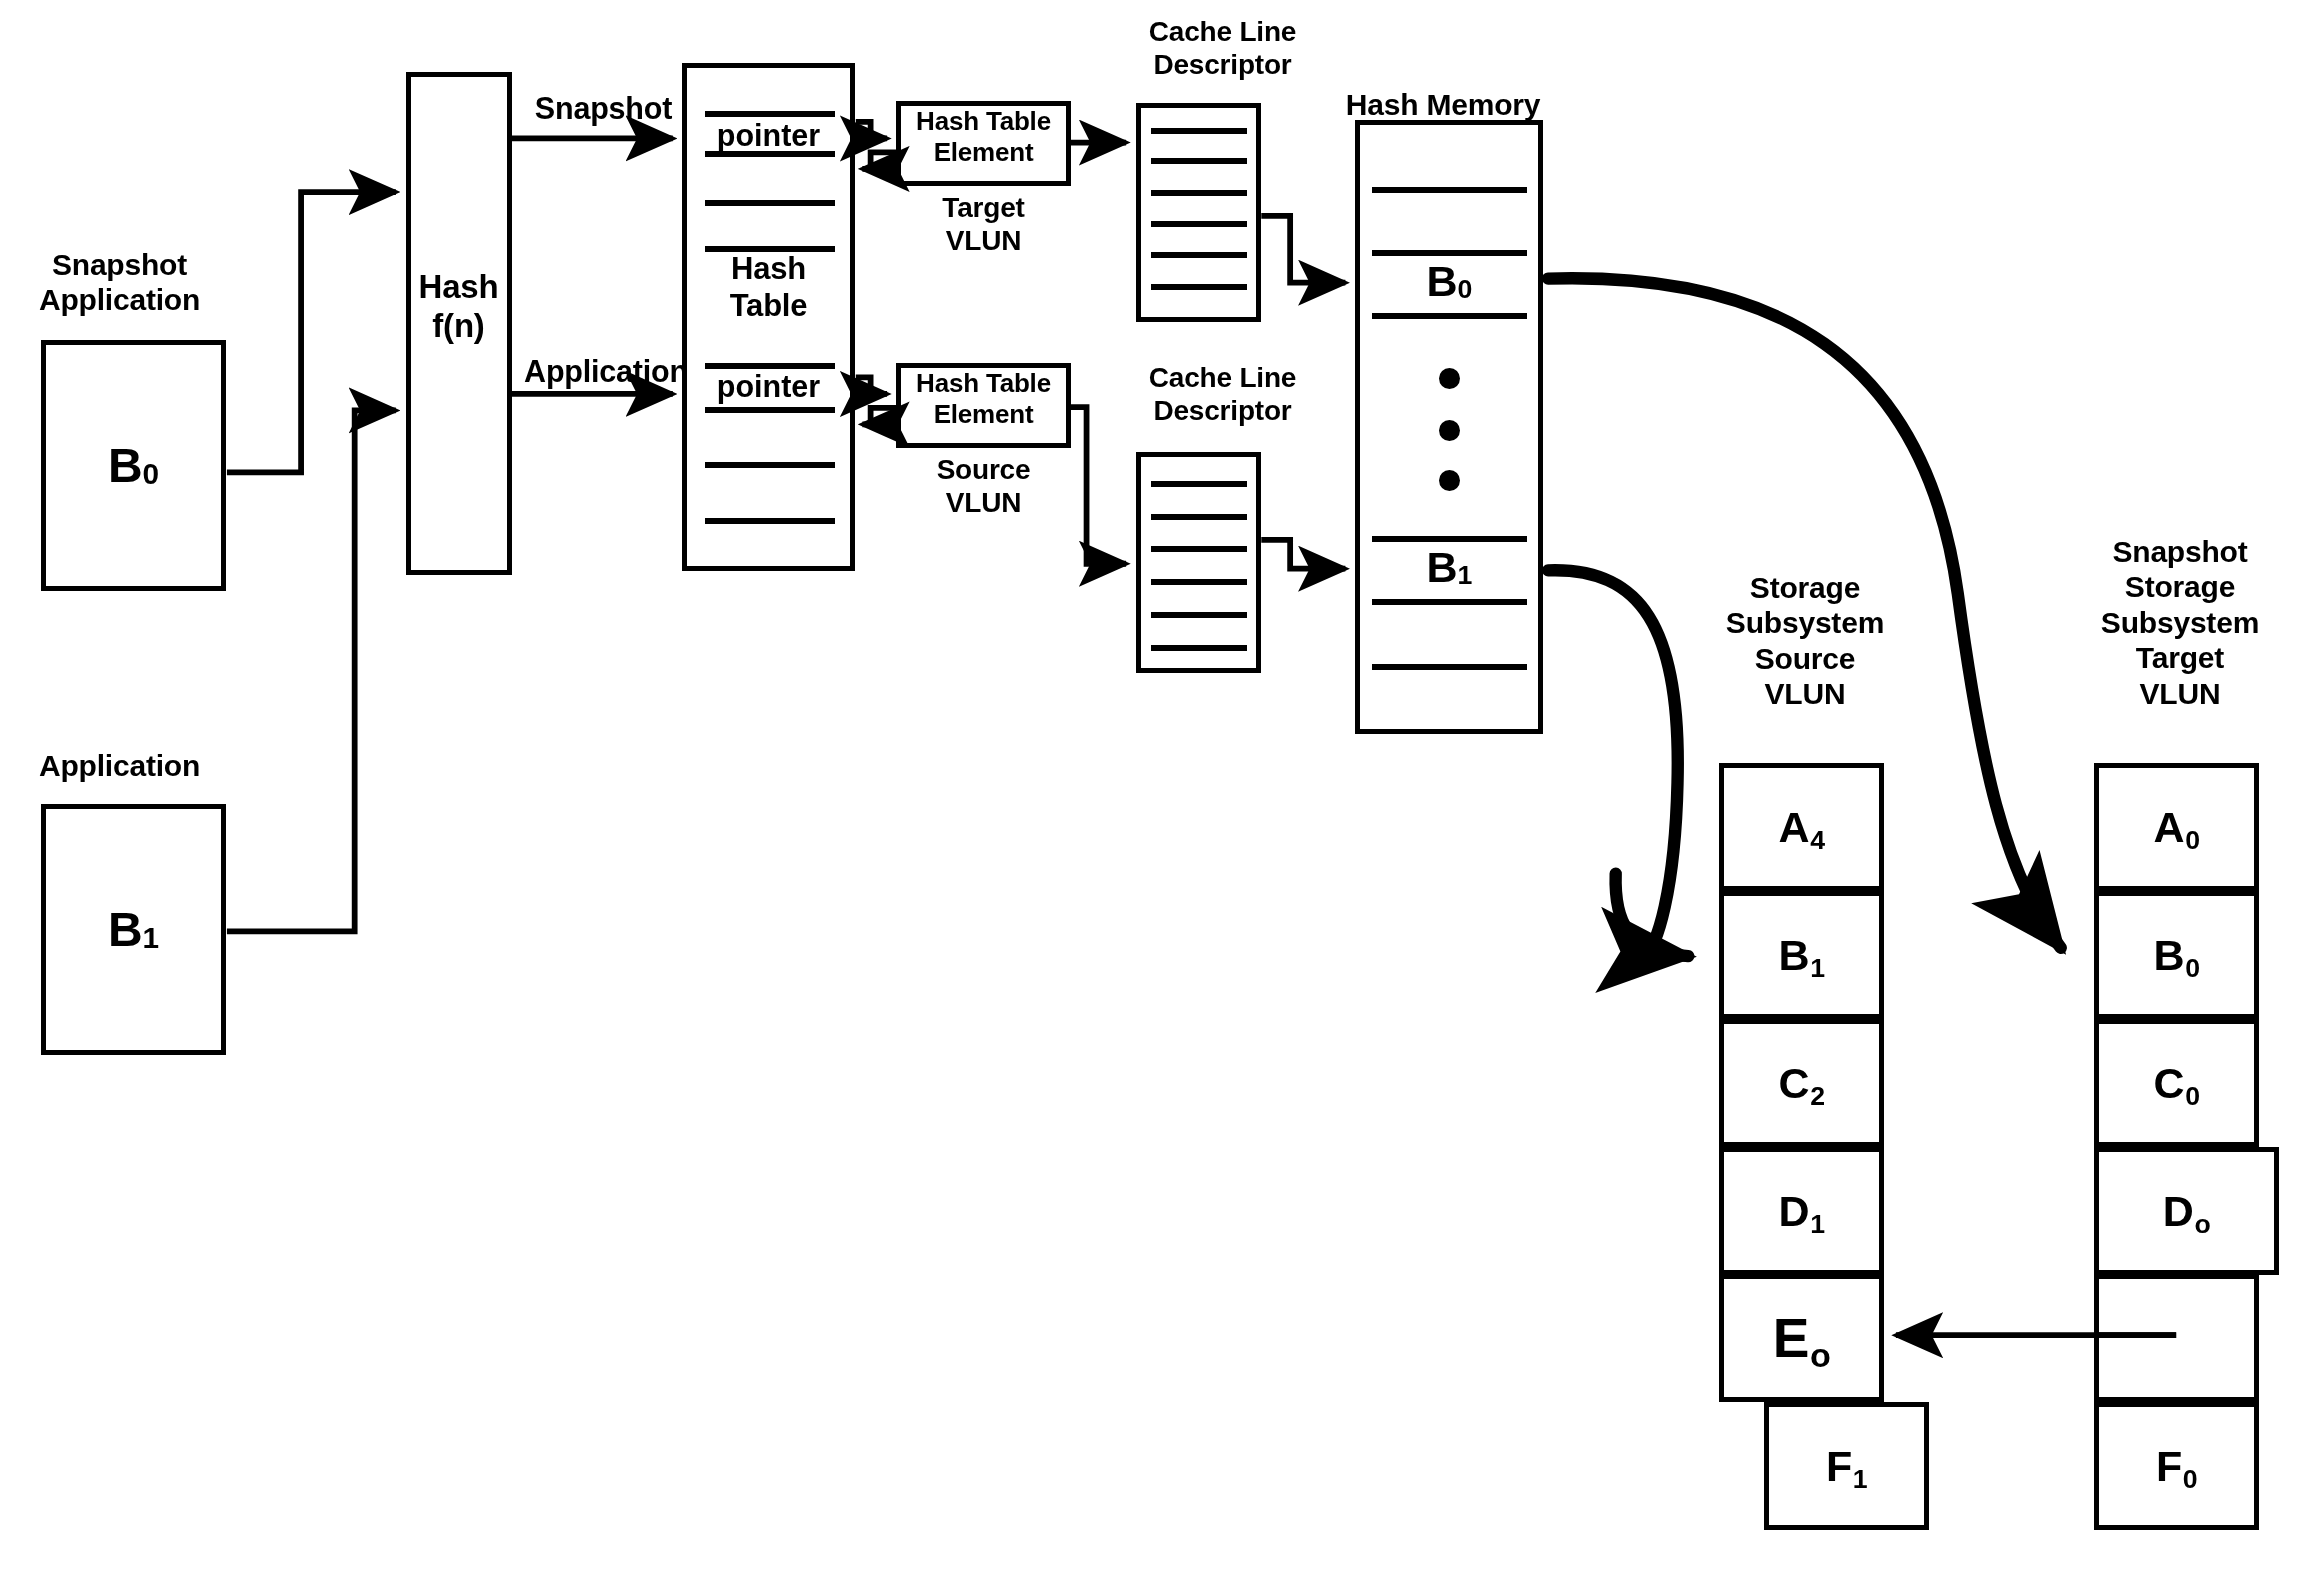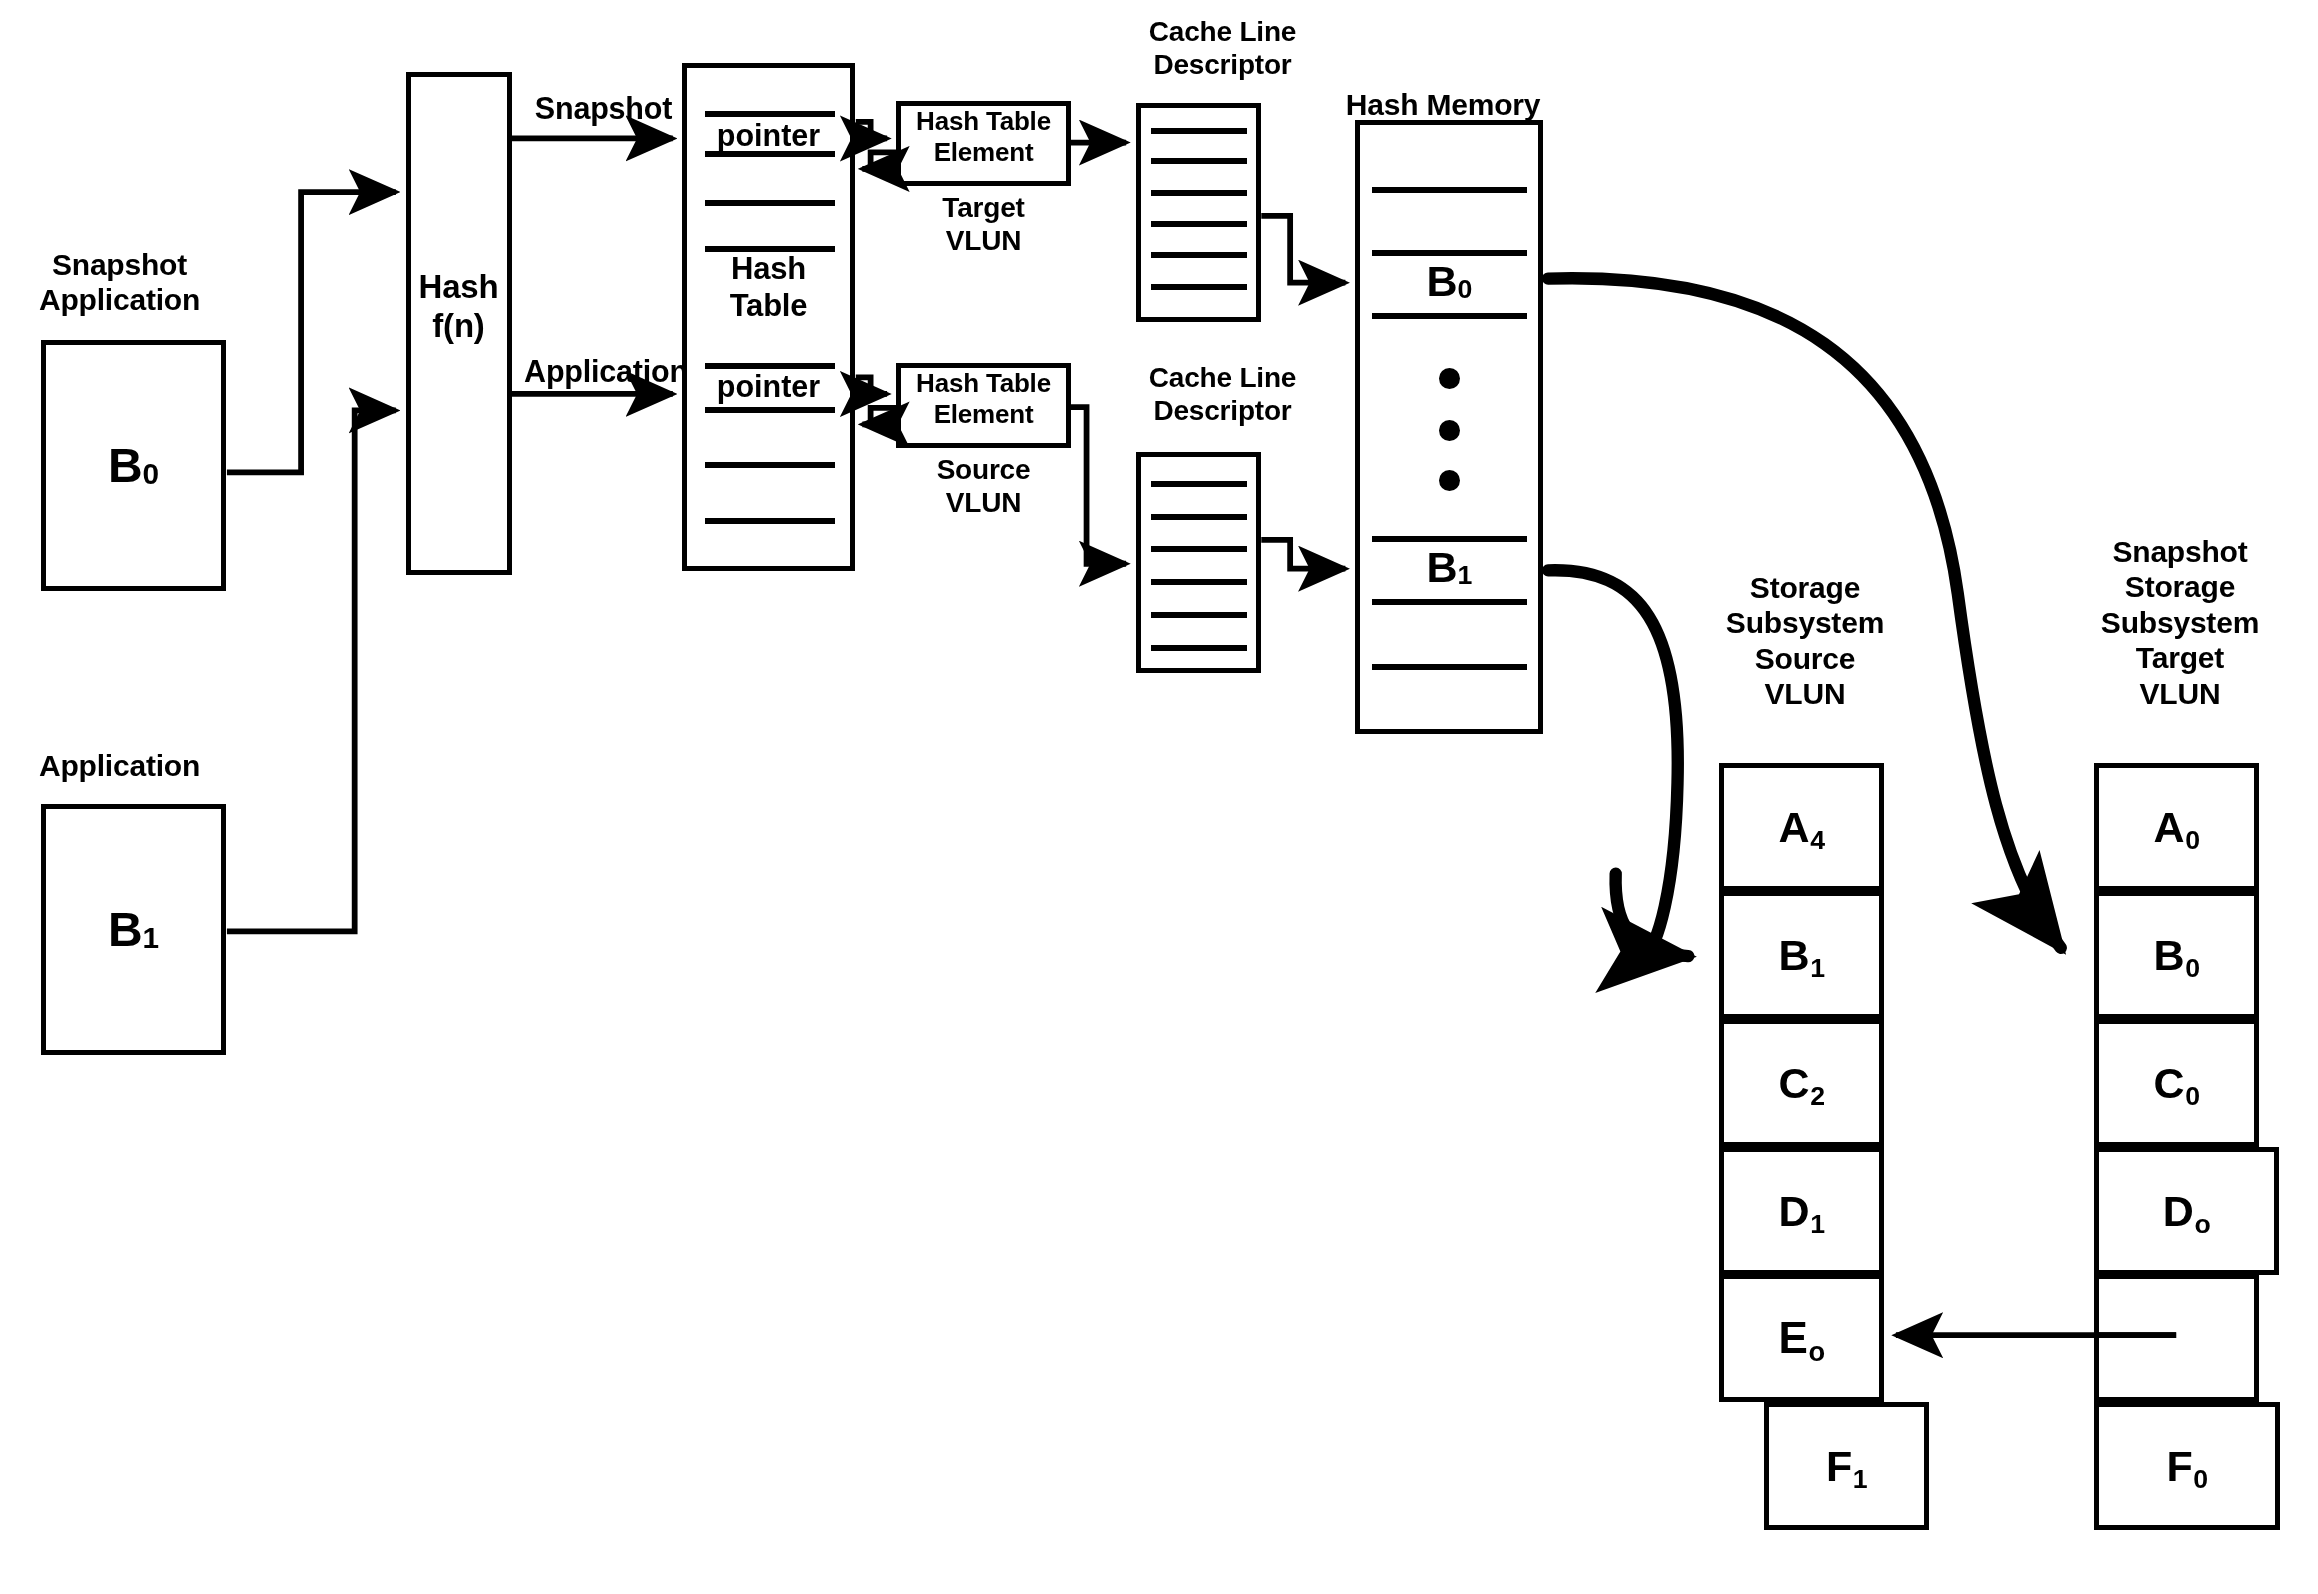--- a/index.html
+++ b/index.html
@@ -202,21 +202,21 @@
   </div>
   <div class="cell" style="left:1719px; top:891px; width:165px; height:128px; font-size:43px;">
     <span><span>B</span><sub>1</sub></span>
   </div>
   <div class="cell" style="left:1719px; top:1019px; width:165px; height:128px; font-size:43px;">
     <span><span>C</span><sub>2</sub></span>
   </div>
   <div class="cell" style="left:1719px; top:1147px; width:165px; height:128px; font-size:43px;">
     <span><span>D</span><sub>1</sub></span>
   </div>
-  <div class="cell" style="left:1719px; top:1274px; width:165px; height:128px; font-size:44px;">
+  <div class="cell" style="left:1719px; top:1274px; width:165px; height:128px; font-size:55px;">
     <span><span>E</span><sub>o</sub></span>
   </div>
   <div class="cell" style="left:1764px; top:1402px; width:165px; height:128px; font-size:43px;">
     <span><span>F</span><sub>1</sub></span>
   </div>
 
   <div class="lbl" style="left:2077px; top:534px; width:206px; font-size:30px;">Snapshot
 Storage
 Subsystem
 Target
@@ -230,21 +230,21 @@
   </div>
   <div class="cell" style="left:2094px; top:1019px; width:165px; height:128px; font-size:43px;">
     <span><span>C</span><sub>0</sub></span>
   </div>
   <div class="cell" style="left:2094px; top:1147px; width:185px; height:128px; font-size:43px;">
     <span><span>D</span><sub>o</sub></span>
   </div>
   <div class="cell" style="left:2094px; top:1274px; width:165px; height:128px; font-size:43px;">
     <span><span></span><sub></sub></span>
   </div>
-  <div class="cell" style="left:2094px; top:1402px; width:186px; height:128px; font-size:43px;">
+  <div class="cell" style="left:2094px; top:1402px; width:165px; height:128px; font-size:43px;">
     <span><span>F</span><sub>0</sub></span>
   </div>
 
   <svg class="overlay" viewBox="0 0 2813 1934">
     <defs>
       <marker id="ah" markerWidth="9" markerHeight="8" refX="8.2" refY="4" orient="auto" markerUnits="strokeWidth">
         <path d="M0,0 L9,4 L0,8 L2,4 Z" fill="#000000"></path>
       </marker>
       <marker id="ahc" markerWidth="8" markerHeight="7" refX="7.3" refY="3.5" orient="auto" markerUnits="strokeWidth">
         <path d="M0,0 L8,3.5 L0,7 L1.8,3.5 Z" fill="#000000"></path>

